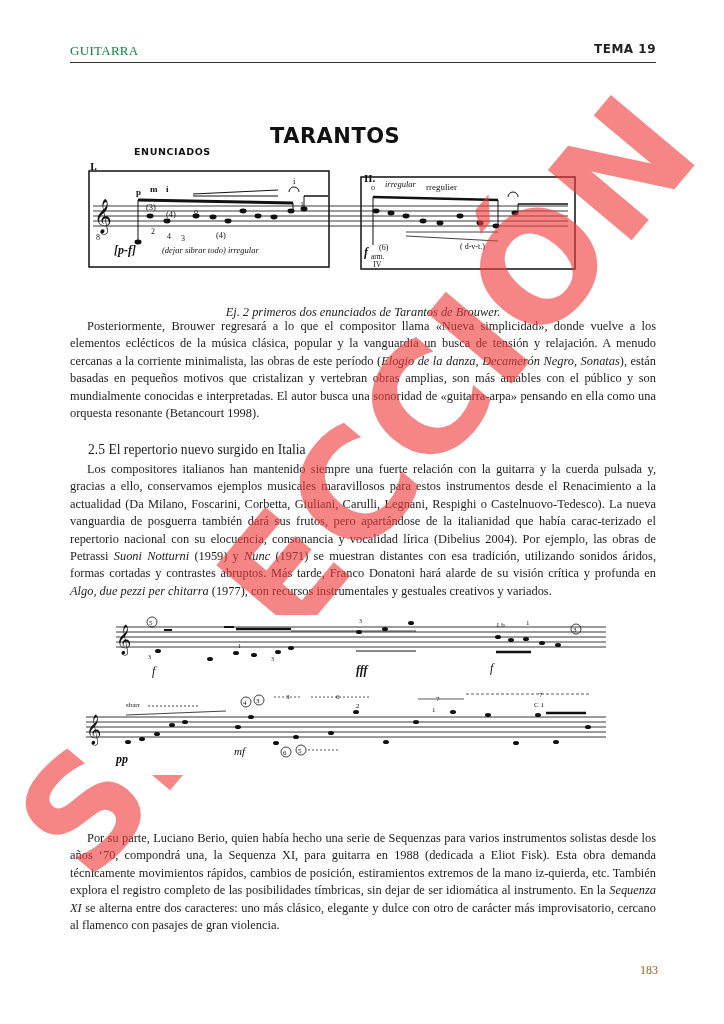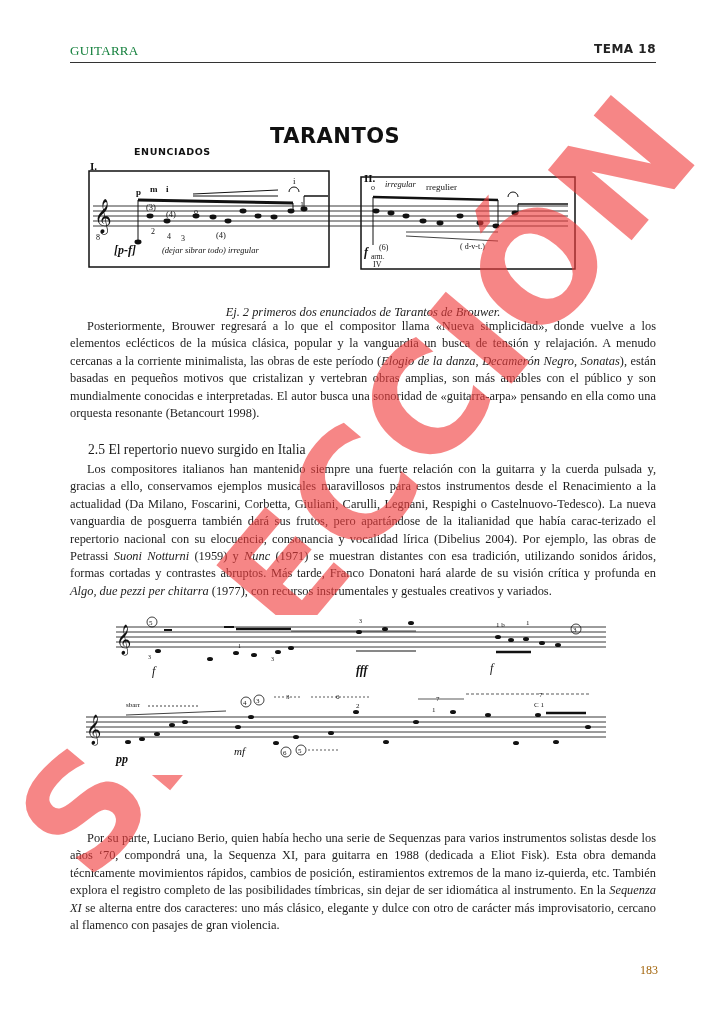--- a/index.html
+++ b/index.html
@@ -23,21 +23,21 @@
   .score-block { position: absolute; background: #fff; z-index: 6; }
   .page-num { position: absolute; left: 640px; top: 963px; font-size: 12px; color: #a16207; }
   i, em { font-style: italic; }
 </style>
 </head>
 <body>
 
 <div class="page">
 
   <div class="hdr-left">GUITARRA</div>
-  <div class="hdr-right">TEMA 18</div>
+  <div class="hdr-right">TEMA 19</div>
   <div class="hdr-rule"></div>
 
 
   <div class="fig-title">TARANTOS</div>
   <div class="fig-sub">ENUNCIADOS</div>
   <div class="fig-num" style="left:90px; top:160px;">I.</div>
   <div class="fig-num" style="left:364px; top:160px;margin-top:12px;">II.</div>
 
   <svg class="score-svg" style="left:88px; top:170px;" width="500" height="102" viewBox="0 0 500 102">
 

